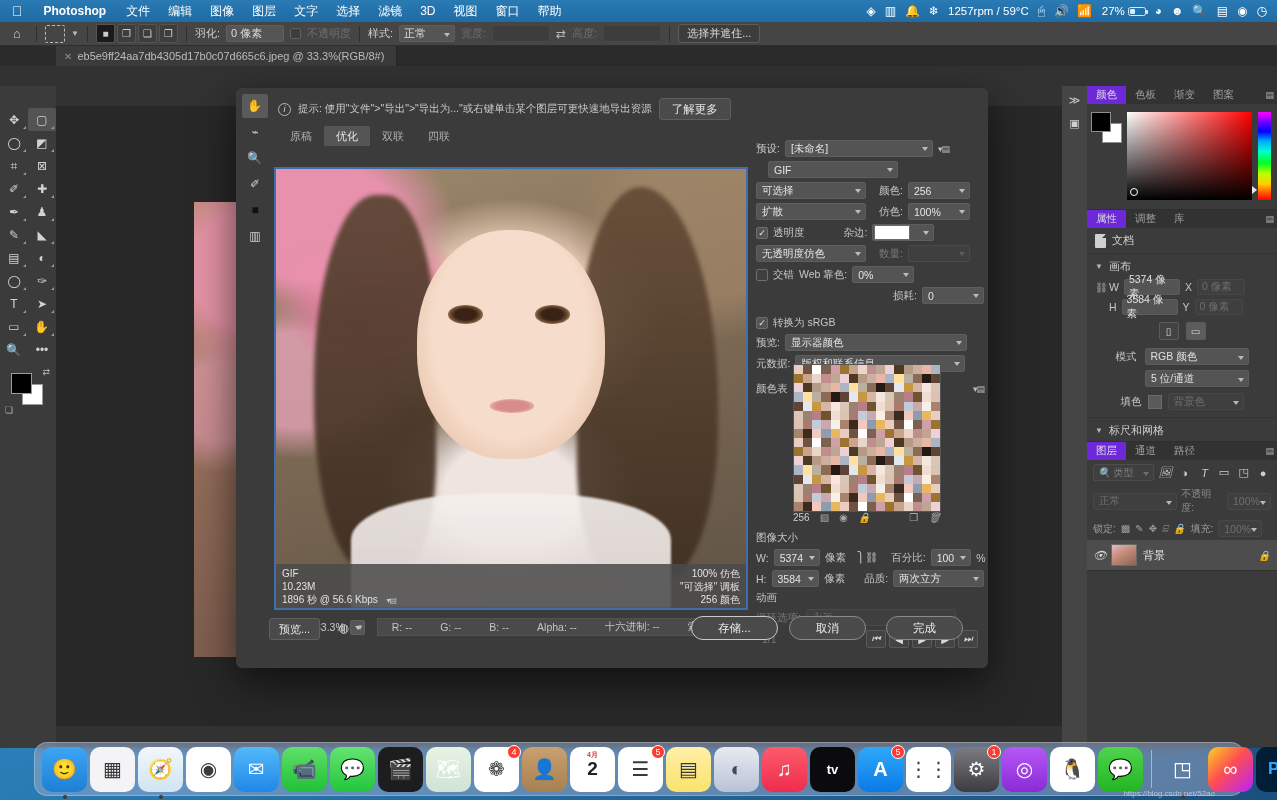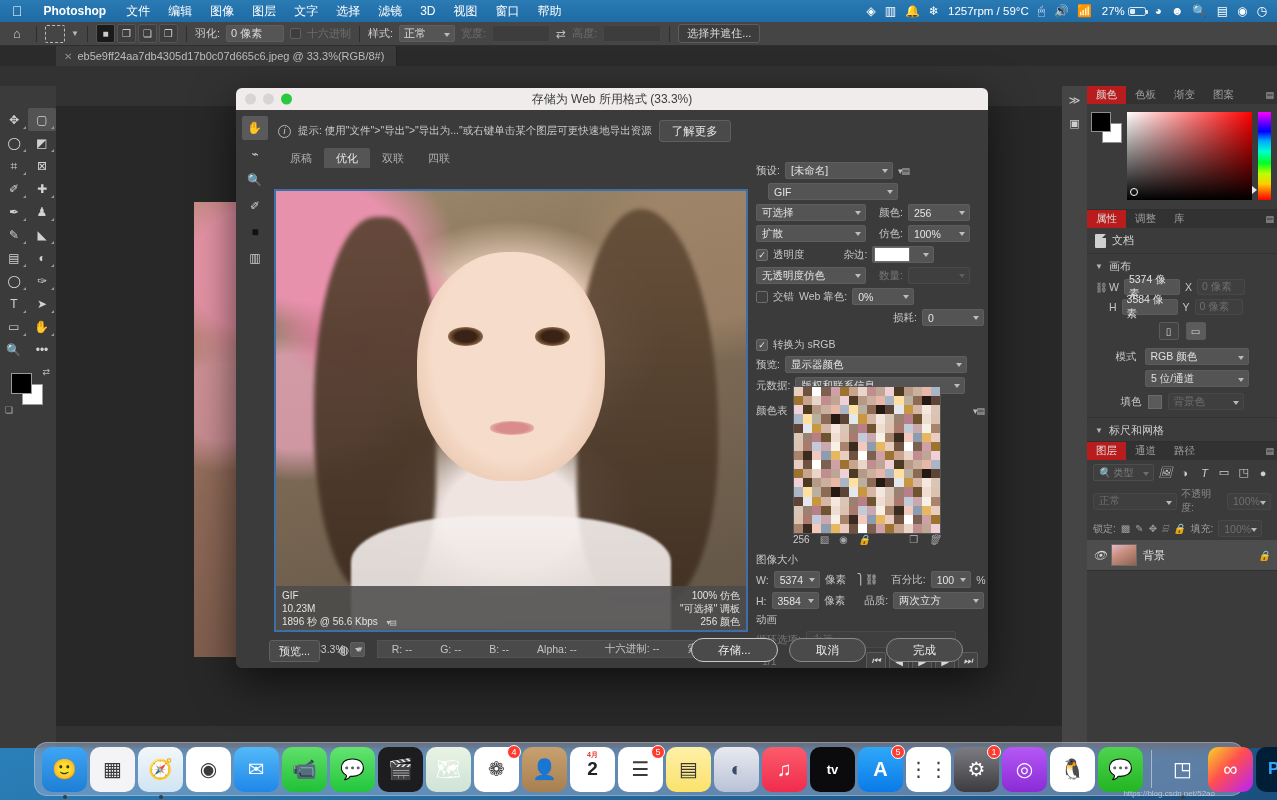--- a/index.html
+++ b/index.html
@@ -131,21 +131,21 @@
 
   
   .rpanels { position:absolute; right:0; top:64px; width:215px; height:662px; background:#3b3b3b; }
   .rp-rail { position:absolute; left:0; top:0; width:25px; height:100%; background:#454545; }
   .rp-rail-ico { margin:6px auto 0; width:17px;height:17px; display:flex;align-items:center;justify-content:center; color:#cfcfcf; font-size:11px; }
   .rp-body { position:absolute; left:25px; top:0; right:0; bottom:0; }
 
   .panel { border-bottom:1px solid #2f2f2f; background:#3b3b3b; }
   .panel-tabs { display:flex; align-items:center; height:18px; background:#323232; position:relative; }
   .ptab { font-size:10.5px; color:#9d9d9d; padding:0 9px; height:18px; display:flex; align-items:center; }
-  .ptab.active { color:#dcdcdc; background:#b91c1c; }
+  .ptab.active { color:#dcdcdc; background:#6d28d9; }
   .pmenu { position:absolute; right:4px; top:4px; font-size:9px; color:#b4b4b4; letter-spacing:-1px; }
 
   
   .colorbody { display:flex; padding:8px 6px 8px 4px; gap:6px; height:105px; }
   .cp-sw { width:30px; height:30px; position:relative; }
   .cp-fg { position:absolute; left:0;top:0;width:20px;height:20px;background:#000;border:1px solid #8e8e8e; }
   .cp-bg { position:absolute; left:11px;top:11px;width:20px;height:20px;background:#fff;border:1px solid #8e8e8e; }
   .cp-field {
     flex:1; height:88px; position:relative;
     background:
@@ -373,21 +373,21 @@
       <span class="ob-grp">
         <i class="ob-btn act">■</i>
         <i class="ob-btn">❐</i>
         <i class="ob-btn">❏</i>
         <i class="ob-btn">❒</i>
       </span>
       <span class="ob-sep"></span>
       <span class="ob-lbl">羽化:</span>
       <span class="ob-input">0 像素</span>
       <span class="ob-check"></span>
-      <span class="ob-lbl dim">十六进制</span>
+      <span class="ob-lbl dim">不透明度</span>
       <span class="ob-sep"></span>
       <span class="ob-lbl">样式:</span>
       <span class="ob-select">正常</span>
       <span class="ob-lbl dim">宽度:</span>
       <span class="ob-input dim"></span>
       <span class="ob-swap">⇄</span>
       <span class="ob-lbl dim">高度:</span>
       <span class="ob-input dim"></span>
       <span class="ob-sep"></span>
       <span class="ob-action">选择并遮住...</span>
@@ -558,28 +558,20 @@
             <span class="lyr-name">背景</span>
             <i class="lock-ico">🔒</i>
           </div>
         </div>
 
       </div>
     </div>
   </div>
 
   <div class="sfw">
-    <div class="sfw-title">
-      <div class="sfw-traffic">
-        <i class="sfw-tl" style="background:#d8d4d4"></i>
-        <i class="sfw-tl" style="background:#d8d4d4"></i>
-        <i class="sfw-tl" style="background:#28c840"></i>
-      </div>
-      <span>存储为 Web 所用格式 (33.3%)</span>
-    </div>
 
     <div class="sfw-body">
 
       <div class="sfw-tools">
         <div class="sfwtool sel">✋</div>
         <div class="sfwtool">⌁</div>
         <div class="sfwtool">🔍</div>
         <div class="sfwtool">✐</div>
         <div class="sfwtool" style="color:#111">■</div>
         <div class="sfwtool">▥</div>
@@ -638,21 +630,21 @@
           <span>B: --</span>
           <span>Alpha: --</span>
           <span>十六进制: --</span>
           <span>索引: --</span>
         </span>
       </div>
 
       <div class="sfw-right" style="left:520px;top:52px;width:228px">
         <div class="sr-row">
           <span class="sr-lbl">预设:</span>
-          <span class="sr-sel" style="width:108px">[未命名]</span>
+          <span class="sr-sel" style="width:148px">[未命名]</span>
           <span class="sr-menu">▾▤</span>
         </div>
         <div class="sr-row" style="padding-left:12px">
           <span class="sr-sel" style="width:130px">GIF</span>
         </div>
         <div class="sr-row">
           <span class="sr-sel" style="width:110px">可选择</span>
           <span class="sr-lbl" style="margin-left:8px">颜色:</span>
           <span class="sr-sel" style="width:62px">256</span>
         </div>

